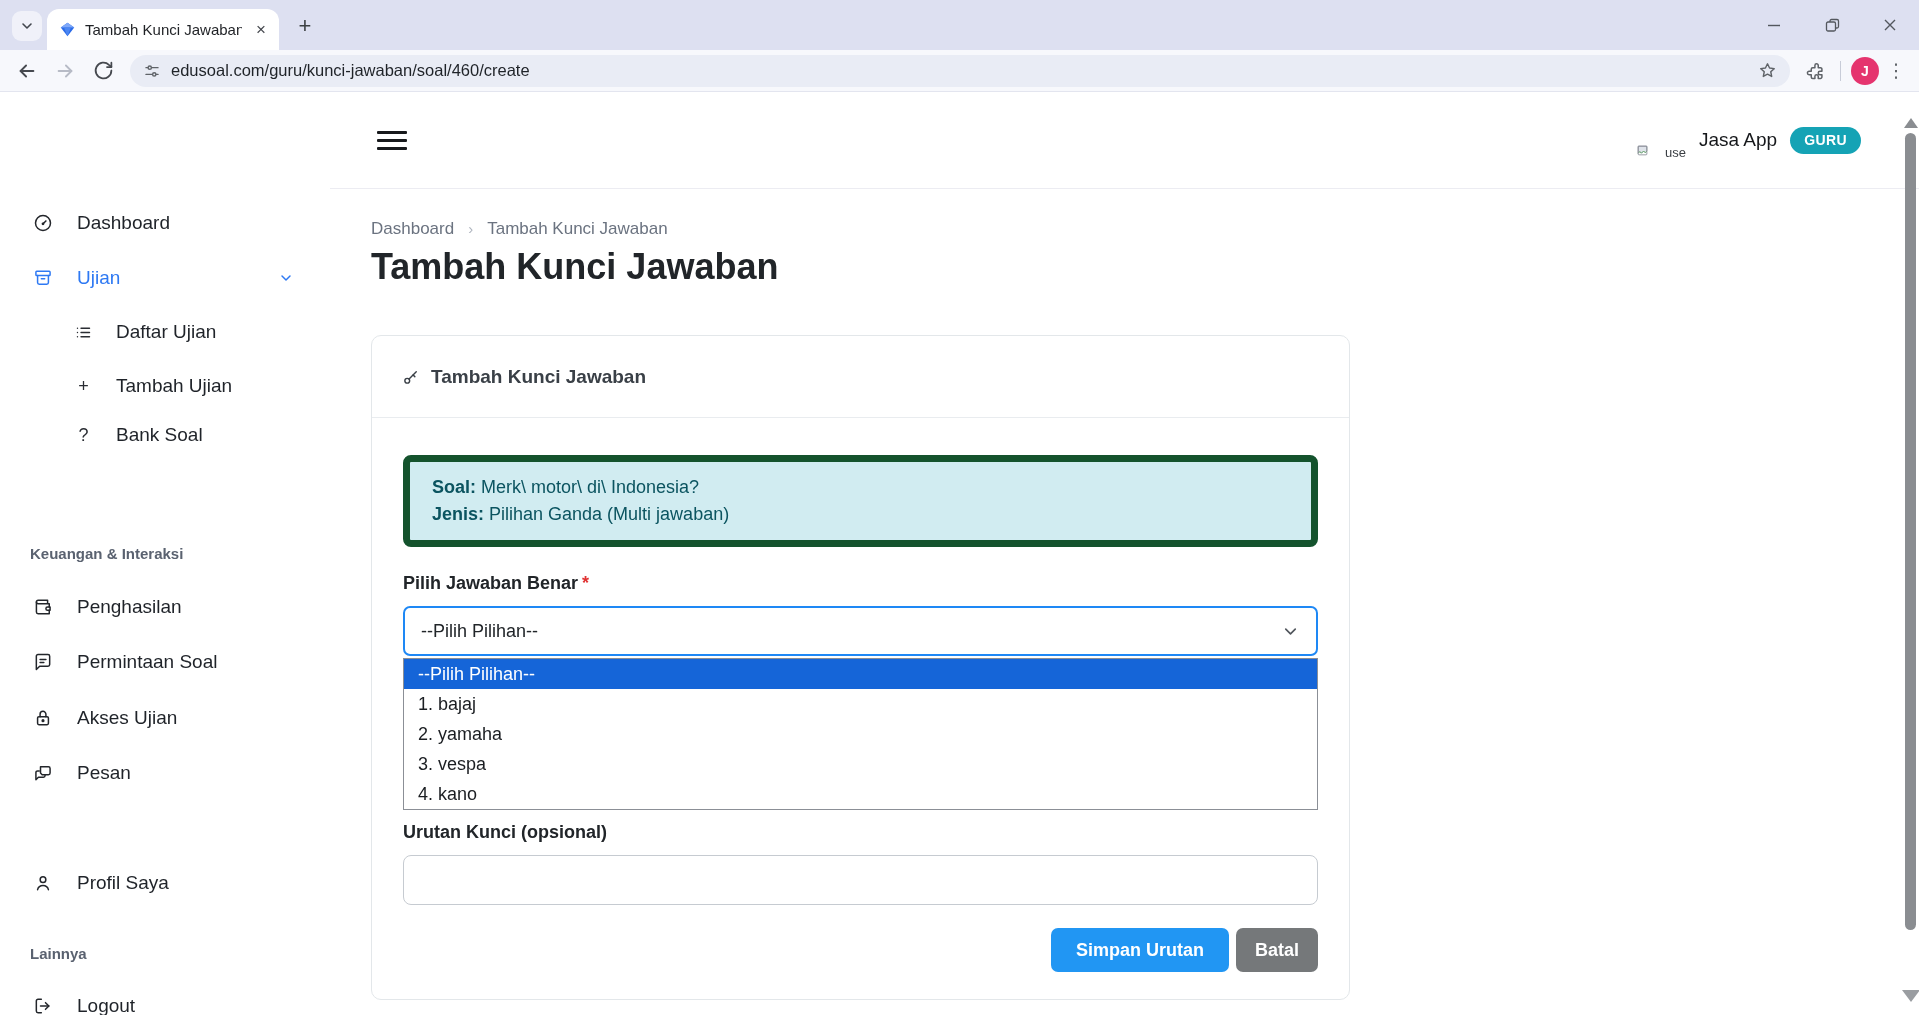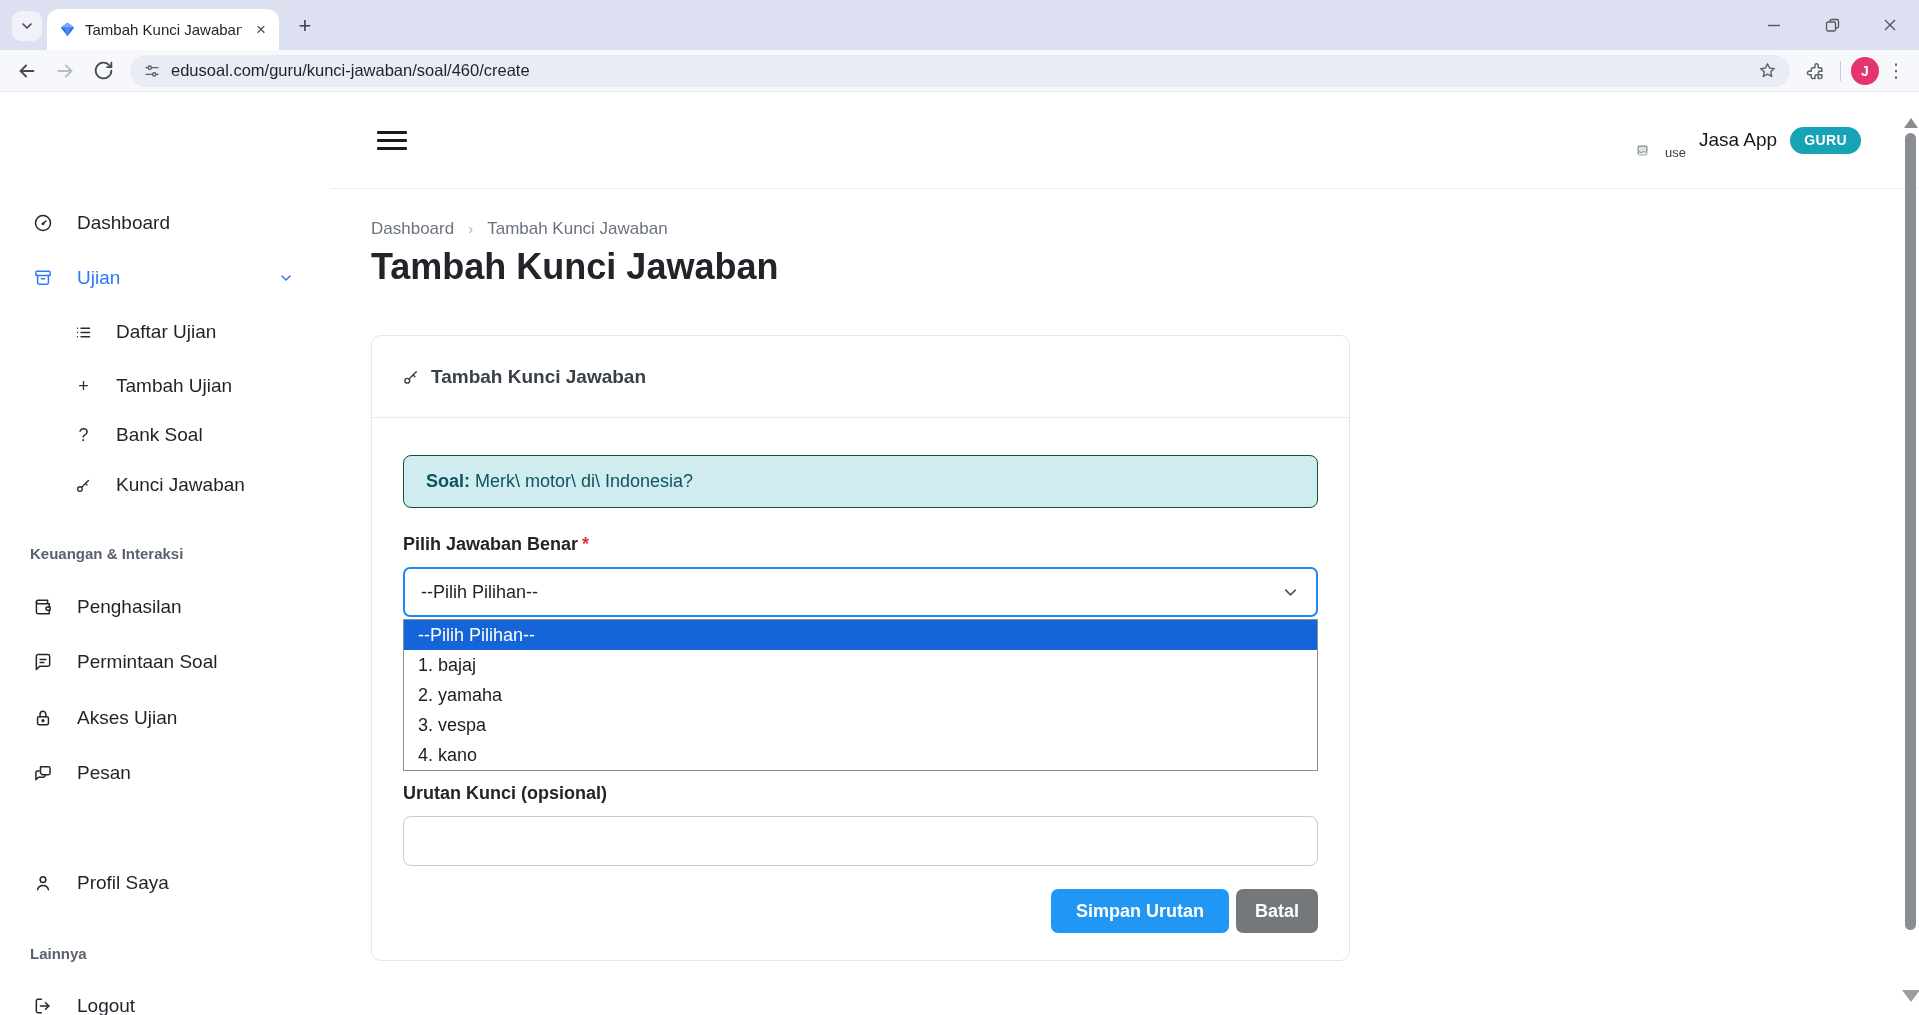--- a/index.html
+++ b/index.html
@@ -52,21 +52,21 @@
   .content { padding-left:41px; }
   .breadcrumb { margin-top:30px; display:flex; align-items:center; font-size:17px; color:#6b7380; line-height:20px; }
   .breadcrumb .sep { margin:0 14px; color:#aeb4be; font-size:15px; }
   .breadcrumb .home { cursor:pointer; }
   h1.pagetitle { margin-top:6px; font-size:36px; line-height:44px; font-weight:700; color:#212529; }
 
   .card { margin-top:46px; width:979px; border:1px solid #e3e7ea; border-radius:10px; background:#fff; }
   .card-header { height:82px; display:flex; align-items:center; gap:11px; padding:0 30px; border-bottom:1px solid #e9ecef; font-size:19px; font-weight:600; color:#3a4047; }
   .card-body { padding:37px 31px 27px; }
 
-  .alert { background:var(--alert-bg,#d1ecf1); color:var(--alert-text,#0b5460); border:1px solid #14532d; border-radius:8px; padding:12px 22px; font-size:18px; line-height:27px; }
+  .alert { background:var(--alert-bg,#d1ecf1); color:var(--alert-text,#0b5460); border:7px solid #14532d; border-radius:8px; padding:12px 22px; font-size:18px; line-height:27px; }
   .alert b { font-weight:700; }
   .alert .txt { margin-left:5px; }
 
   .flabel { margin-top:26px; font-size:18px; font-weight:700; color:#212529; }
   .req { color:#e03131; margin-left:4px; }
 
   .select { margin-top:12px; height:50px; border:2px solid var(--select-focus,#1e88f5); border-radius:7px; background:#fff; display:flex; align-items:center; padding:0 16px; font-size:18px; color:#212529; cursor:pointer; }
   .select .chev { margin-left:auto; color:#50555c; }
 
   .dropdown { margin-top:2px; border:1px solid #8b8f96; background:#fff; }
@@ -217,30 +217,20 @@
     <div class="srow child" style="top:280px">
       <span class="sicon glyph-ic">+</span>
       <span class="slabel">Tambah Ujian</span>
     </div>
 
     <div class="srow child" style="top:329px">
       <span class="sicon glyph-ic">?</span>
       <span class="slabel">Bank Soal</span>
     </div>
 
-    <div class="srow child" style="top:379px">
-      <span class="sicon">
-        <svg width="17" height="17" viewBox="0 0 24 24" fill="none" stroke="currentColor" stroke-width="1.9" stroke-linecap="round">
-            <circle cx="7" cy="17" r="3.2"></circle>
-            <path d="M9.4 14.6 19 5"></path>
-            <path d="m14.8 9.2 2.3 2.3"></path>
-          </svg>
-      </span>
-      <span class="slabel">Kunci Jawaban</span>
-    </div>
 
     <div class="ssection" style="top:450px">Keuangan &amp; Interaksi</div>
 
     <div class="srow" style="top:501px">
       <span class="sicon">
         <svg width="20" height="20" viewBox="0 0 24 24" fill="none" stroke="currentColor" stroke-width="1.8" stroke-linecap="round" stroke-linejoin="round">
             <path d="M19.5 12V8H6.2a2.1 2.1 0 0 1 0-4.2h11.3V8"></path>
             <path d="M4.1 6v12a2 2 0 0 0 2 2h13.4v-4"></path>
             <path d="M17.5 12a2 2 0 0 0 0 4h3v-4z"></path>
           </svg>
@@ -342,20 +332,21 @@
                 <path d="M9.4 14.6 19 5"></path>
                 <path d="m14.8 9.2 2.3 2.3"></path>
               </svg>
           </span>
           <span>Tambah Kunci Jawaban</span>
         </div>
 
         <div class="card-body">
           <div class="alert">
             <div><b>Soal:</b><span class="txt">Merk\ motor\ di\ Indonesia?</span></div>
+            <div><b>Jenis:</b><span class="txt">Pilihan Ganda (Multi jawaban)</span></div>
           </div>
 
           <div class="flabel">
             <span>Pilih Jawaban Benar</span><span class="req">*</span>
           </div>
 
           <div class="select">
             <span>--Pilih Pilihan--</span>
             <span class="chev">
               <svg width="19" height="19" viewBox="0 0 24 24" fill="none" stroke="currentColor" stroke-width="2.1" stroke-linecap="round" stroke-linejoin="round">

